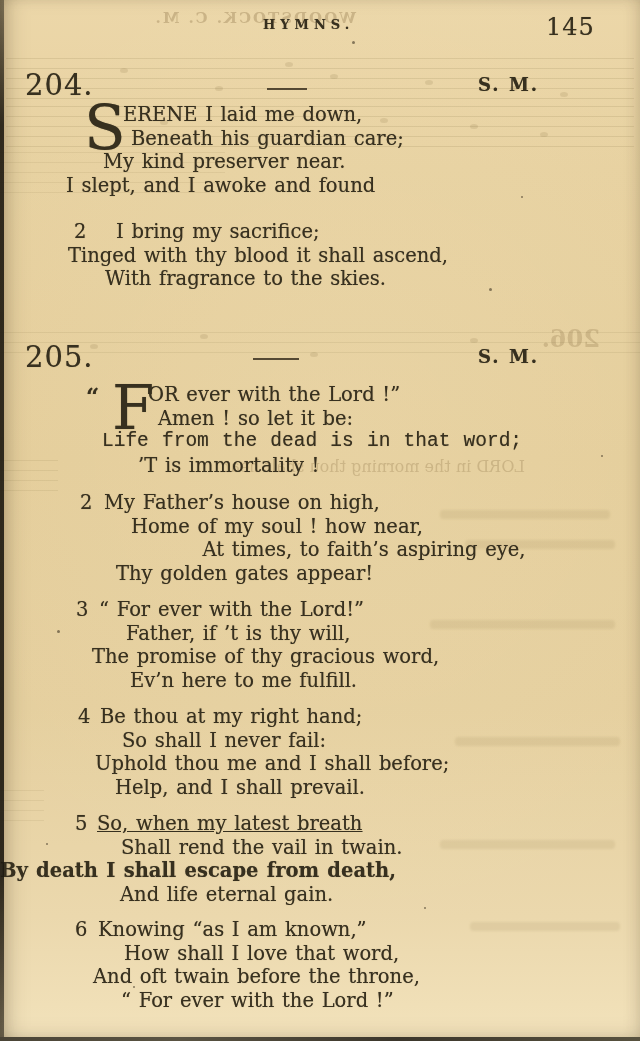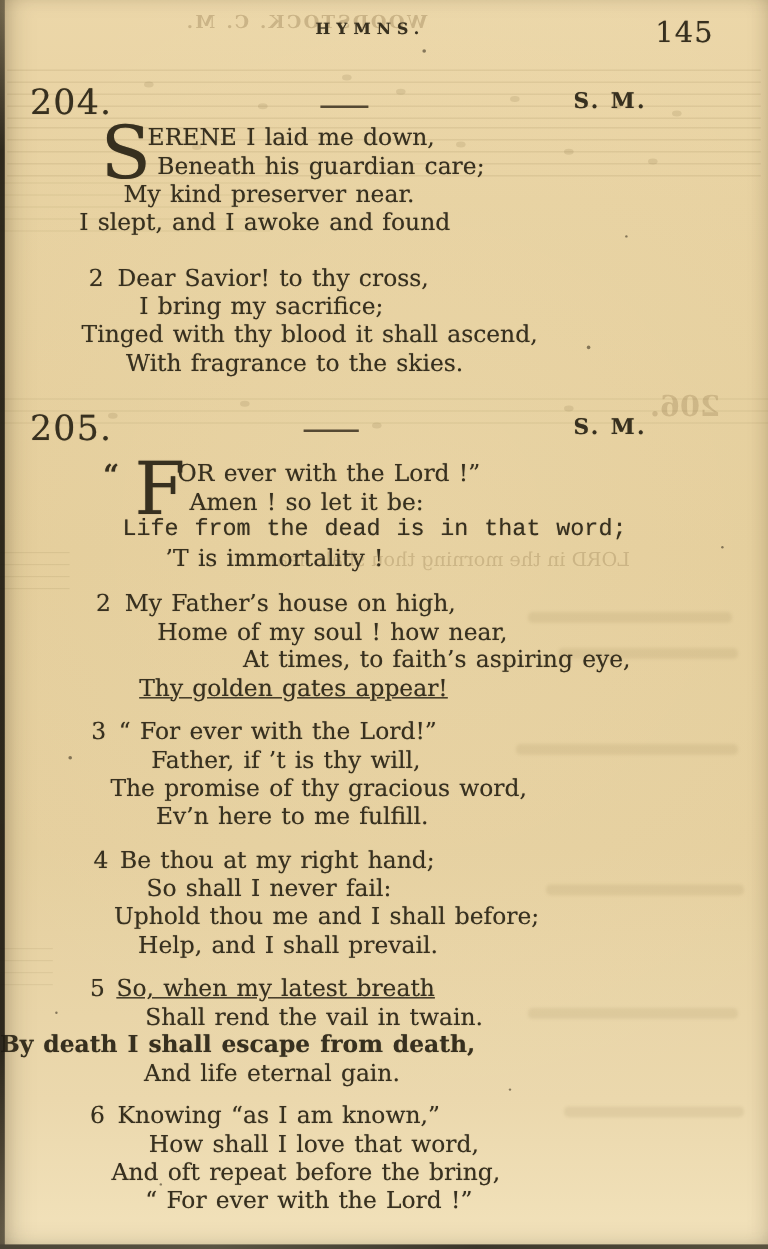--- a/index.html
+++ b/index.html
@@ -138,21 +138,20 @@
   <div class="verse ink" style="top:103px;">
     <span class="dropcap" style="left:84px;">S</span>
     <div class="l" style="margin-left:123px;">ERENE I laid me down,</div>
     <div class="l" style="margin-left:131px;">Beneath his guardian care;</div>
     <div class="l" style="margin-left:103px;">My kind preserver near.</div>
     <div class="l" style="margin-left:66px;">I slept, and I awoke and found</div>
   </div>
 
   <div class="verse ink" style="top:220px;">
     <span class="vnum" style="left:74px;">2</span>
-    <div class="l" style="margin-left:98px;">Dear Savior! to thy cross,</div>
     <div class="l" style="margin-left:116px;">I bring my sacrifice;</div>
     <div class="l" style="margin-left:68px;">Tinged with thy blood it shall ascend,</div>
     <div class="l" style="margin-left:105px;">With fragrance to the skies.</div>
   </div>
 
   <div class="hymn-head" style="top:340px;">
     <span class="hymn-number ink">205.</span>
     <span class="head-rule" style="left:253px; top:18px; width:46px;"></span>
     <span class="hymn-meter ink">S. M.</span>
   </div>
@@ -164,21 +163,21 @@
     <div class="l" style="margin-left:158px;">Amen ! so let it be:</div>
     <div class="l" style="margin-left:102px;font-family:Liberation Mono, monospace;">Life from the dead is in that word;</div>
     <div class="l" style="margin-left:138px;">’T is immortality !</div>
   </div>
 
   <div class="verse ink" style="top:491px;">
     <span class="vnum" style="left:80px;">2</span>
     <div class="l" style="margin-left:104px;">My Father’s house on high,</div>
     <div class="l" style="margin-left:131px;">Home of my soul ! how near,</div>
     <div class="l" style="margin-left:88px;text-align:center;">At times, to faith’s aspiring eye,</div>
-    <div class="l" style="margin-left:116px;text-decoration:underline;">Thy golden gates appear!</div>
+    <div class="l" style="margin-left:116px;">Thy golden gates appear!</div>
   </div>
 
   <div class="verse ink" style="top:598px;">
     <span class="vnum" style="left:76px;">3</span>
     <div class="l" style="margin-left:99px;">“ For ever with the Lord!”</div>
     <div class="l" style="margin-left:126px;">Father, if ’t is thy will,</div>
     <div class="l" style="margin-left:92px;">The promise of thy gracious word,</div>
     <div class="l" style="margin-left:130px;">Ev’n here to me fulfill.</div>
   </div>
 
@@ -195,21 +194,21 @@
     <div class="l" style="margin-left:97px;text-decoration:underline;">So, when my latest breath</div>
     <div class="l" style="margin-left:121px;">Shall rend the vail in twain.</div>
     <div class="l" style="font-weight:bold;">By death I shall escape from death,</div>
     <div class="l" style="margin-left:120px;">And life eternal gain.</div>
   </div>
 
   <div class="verse ink" style="top:918px;">
     <span class="vnum" style="left:75px;">6</span>
     <div class="l" style="margin-left:98px;">Knowing “as I am known,”</div>
     <div class="l" style="margin-left:124px;">How shall I love that word,</div>
-    <div class="l" style="margin-left:93px;">And oft repeat before the bring,</div>
+    <div class="l" style="margin-left:93px;">And oft twain before the throne,</div>
     <div class="l" style="margin-left:121px;">“ For ever with the Lord !”</div>
   </div>
 
   <span class="speck" style="left:352px; top:41px; width:3px; height:3px;"></span>
   <span class="speck" style="left:489px; top:288px; width:3px; height:3px;"></span>
   <span class="speck" style="left:57px;  top:630px; width:3px; height:3px;"></span>
   <span class="speck" style="left:46px;  top:843px; width:2px; height:2px;"></span>
   <span class="speck" style="left:424px; top:907px; width:2px; height:2px;"></span>
   <span class="speck" style="left:133px; top:986px; width:2px; height:2px;"></span>
   <span class="speck" style="left:601px; top:455px; width:2px; height:2px;"></span>

